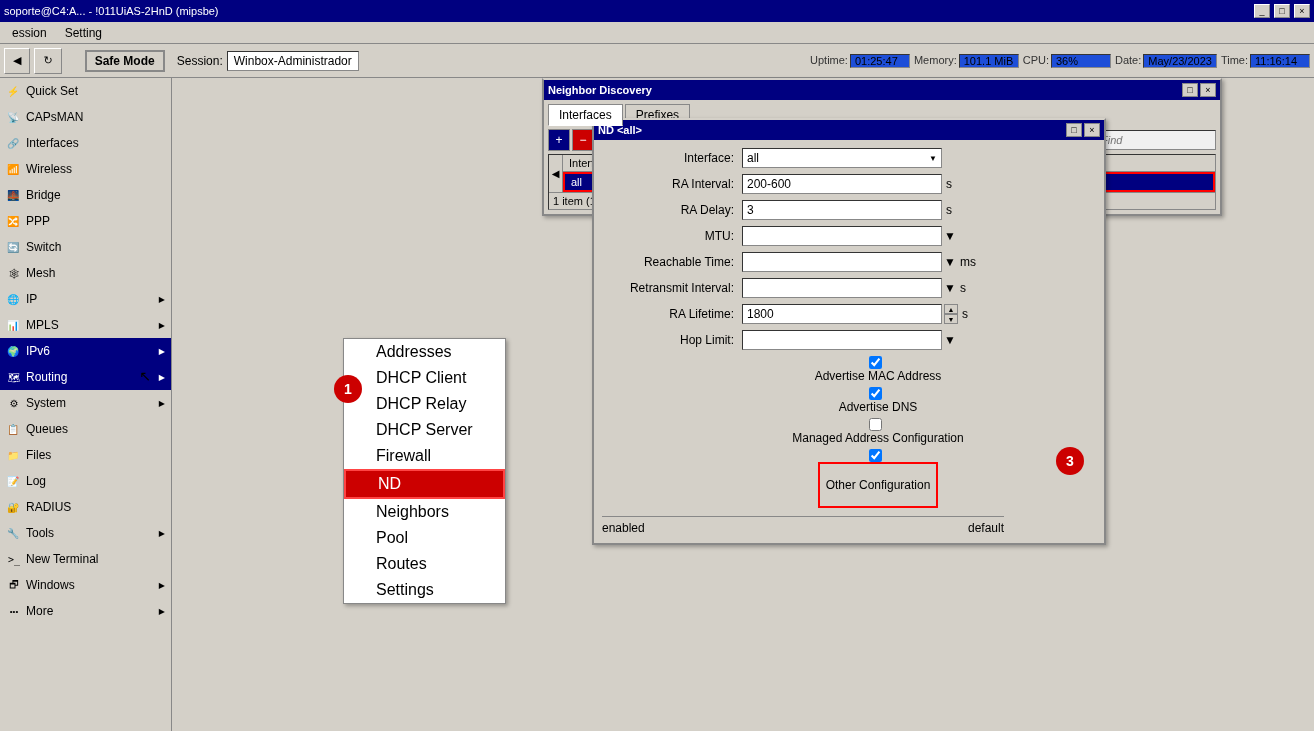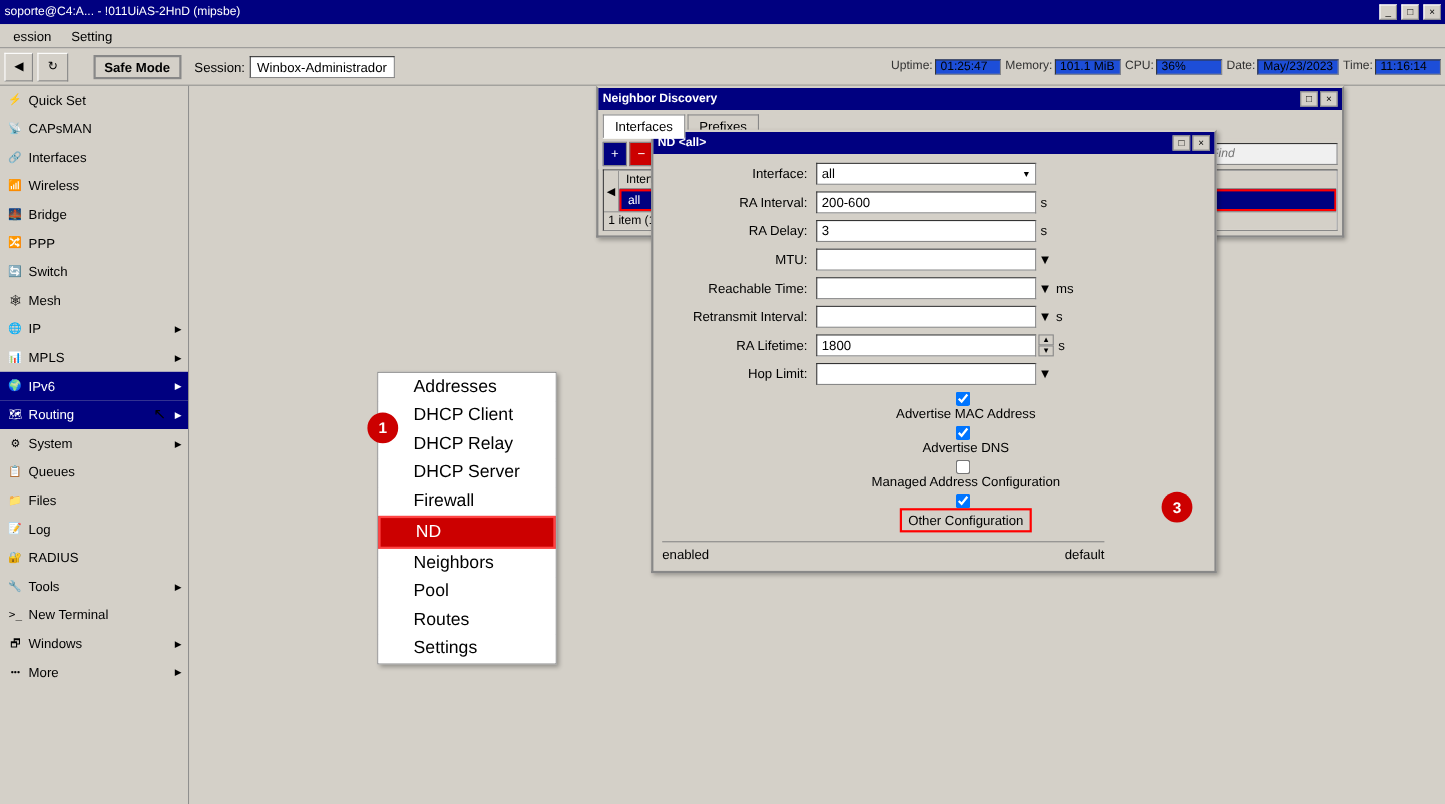--- a/index.html
+++ b/index.html
@@ -720,21 +720,21 @@
             <input type="checkbox" checked="" style="">
             <span>Advertise DNS</span>
           </div>
           <div class="checkbox-row">
             <input type="checkbox" style="">
             <span>Managed Address Configuration</span>
           </div>
 
           <div class="checkbox-row" style="position:relative;">
             <input type="checkbox" checked="" style="">
-            <span style="border: 2px solid red; padding: 2px 6px; display:inline-block;">Other Configuration</span>
+            <span style="border: 2px solid red; padding: 14px 6px; display:inline-block;">Other Configuration</span>
 
             <div class="annotation-circle" style="position:absolute; right:-80px; top:-2px;">3</div>
           </div>
 
           <div style="display:flex; justify-content:space-between; margin-top: 8px; padding-top: 4px; border-top: 1px solid #888;">
             <span>enabled</span>
             <span>default</span>
           </div>
         </div>
 

